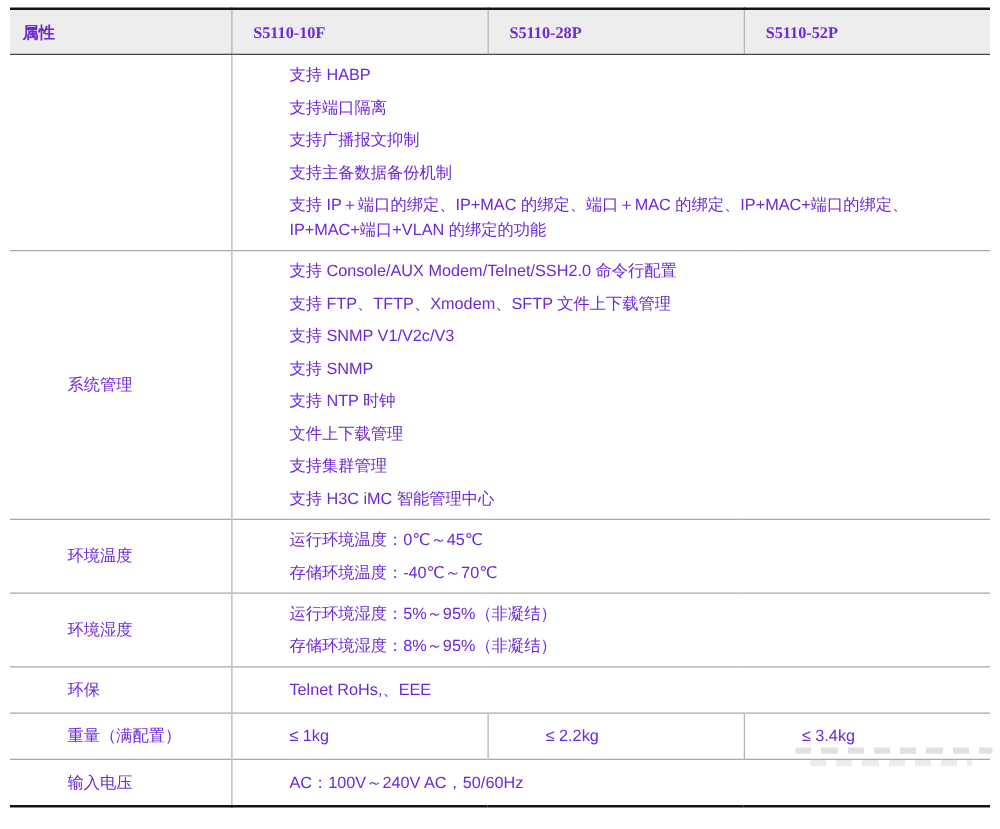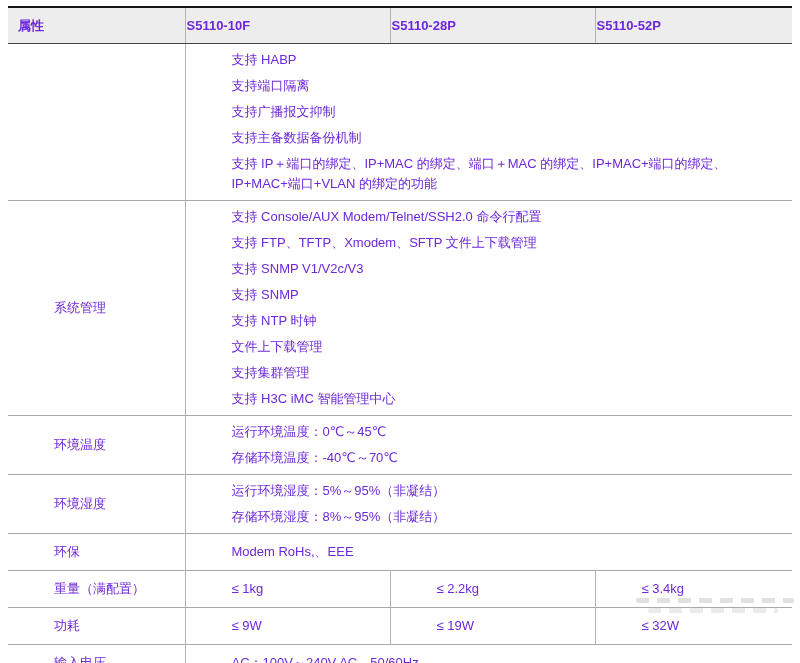--- a/index.html
+++ b/index.html
@@ -29,21 +29,21 @@
     border-right:1px solid #b3b3b3;
     padding:4px 6px 4px 10px;
     line-height:18px;
   }
   tr.hdr td{
     background:#ededed;
     border-bottom:1px solid #474747;
     font-weight:bold;
     height:27px;
   }
-  tr.hdr td.model{padding-left:1px;}
+  tr.hdr td.model{padding-left:17px;font-family:Liberation Serif, serif;}
   tr.hdr td.model + td.model{border-left:1px solid #b3b3b3;}
   tr.grp td{border-top:1px solid #a9a9a9;padding-left:46px;}
   tr.grp:first-of-type td{border-top:none;}
   td.cell-lines{padding:3px 10px 3px 8px;}
   td.cell-lines .spec-line{
     line-height:20px;
     padding:3px 0;
   }
   td.val{
     padding:4px 6px 4px 8px;
@@ -117,36 +117,30 @@
     <tr class="grp">
       <td class="lbl">环境湿度</td>
       <td class="cell-lines" colspan="3">
         <div class="spec-line">运行环境湿度：5%～95%（非凝结）</div>
         <div class="spec-line">存储环境湿度：8%～95%（非凝结）</div>
       </td>
     </tr>
 
     <tr class="grp vrow">
       <td class="lbl">环保</td>
-      <td class="val" colspan="3">Modem RoHs,、EEE</td>
+      <td class="val" colspan="3">Telnet RoHs,、EEE</td>
     </tr>
 
     <tr class="grp vrow">
       <td class="lbl">重量（满配置）</td>
       <td class="val">≤ 1kg</td>
       <td class="val">≤ 2.2kg</td>
       <td class="val">≤ 3.4kg</td>
     </tr>
 
-    <tr class="grp vrow">
-      <td class="lbl">功耗</td>
-      <td class="val">≤ 9W</td>
-      <td class="val">≤ 19W</td>
-      <td class="val">≤ 32W</td>
-    </tr>
 
     <tr class="grp vrow">
       <td class="lbl">输入电压</td>
       <td class="val" colspan="3">AC：100V～240V AC，50/60Hz</td>
     </tr>
 
   </tbody>
     </table>
 
   <div class="wm wm1"></div>

